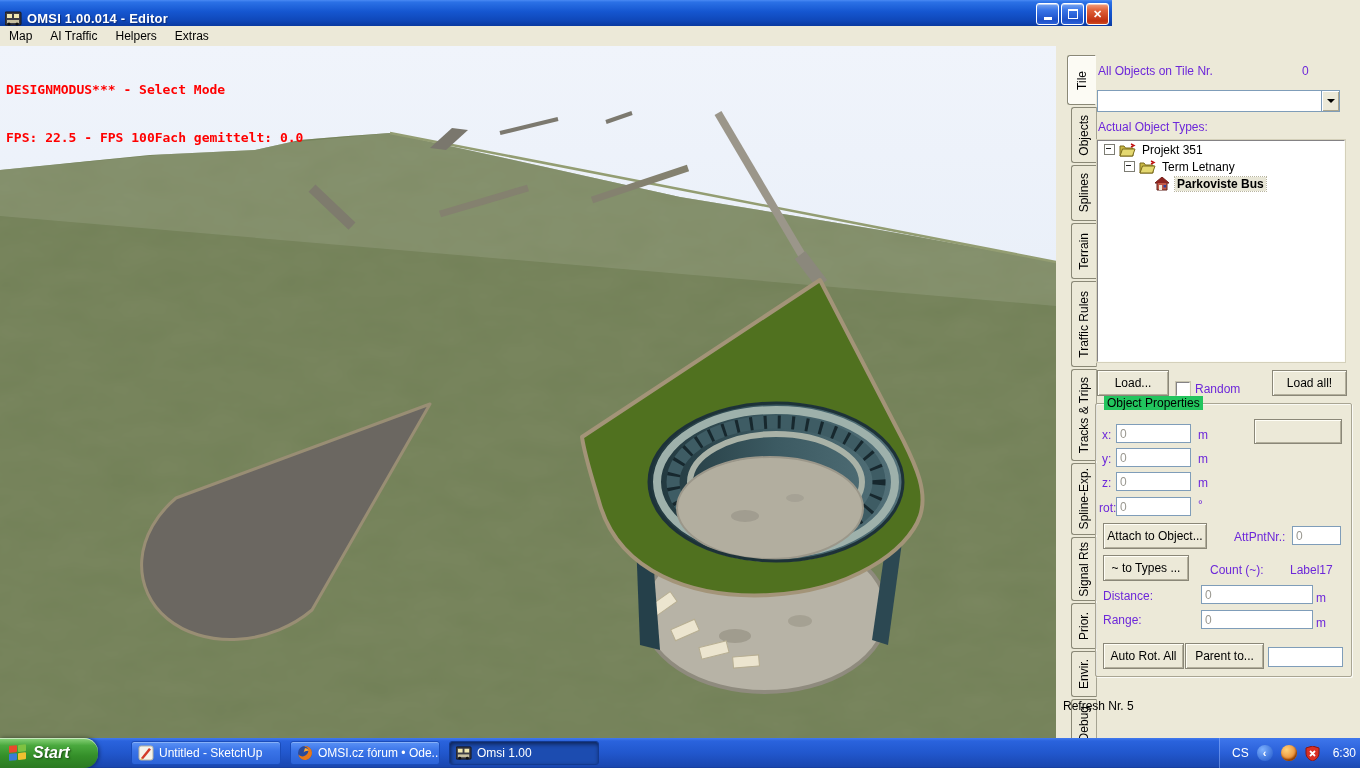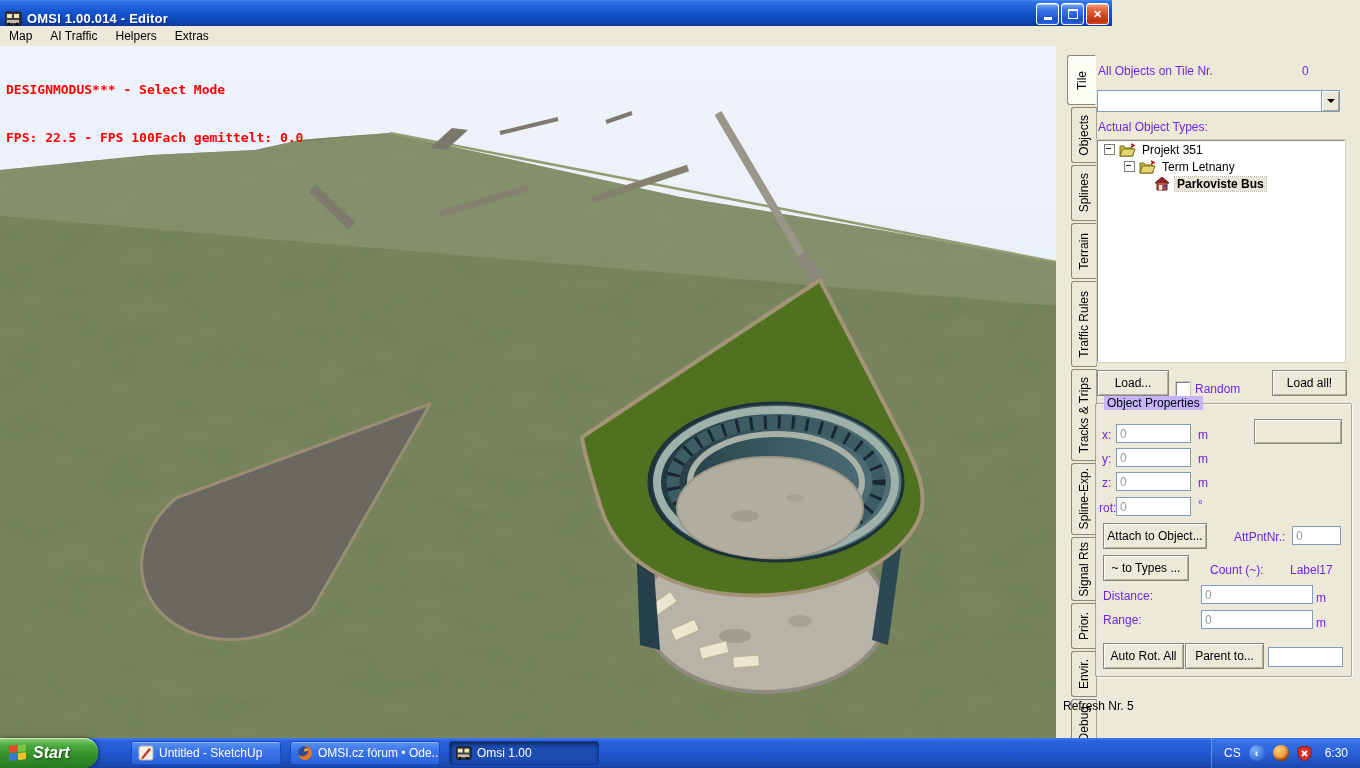--- a/index.html
+++ b/index.html
@@ -62,21 +62,21 @@
   .trow.selected .tlabel{background:#e8e6d6;outline:1px dotted #b9b5a0;font-weight:bold;}
 
   .cbtn{position:absolute;background:#ece9d8;border:1px solid #8a8778;
     box-shadow:inset 1px 1px 0 #fffef6,inset -1px -1px 0 #b3af9c;
     display:flex;align-items:center;justify-content:center;color:#000;overflow:hidden;white-space:nowrap;}
   .checkbox{position:absolute;width:12px;height:12px;background:#fff;
     border:1px solid;border-color:#848284 #fdfdf8 #fdfdf8 #848284;outline:1px solid #c9c5b0;}
 
   .groupbox{position:absolute;left:1px;top:357px;width:255px;height:272px;
     border:1px solid #a9a593;border-radius:2px;box-shadow:inset 1px 1px 0 rgba(255,255,255,.7),1px 1px 0 rgba(255,255,255,.8);}
-  .legend{position:absolute;left:8px;top:-8px;background:#c4b5fd;padding:0 3px;color:#000;}
+  .legend{position:absolute;left:8px;top:-8px;background:#22c55e;padding:0 3px;color:#000;}
 
   .refresh{position:absolute;left:7px;top:653px;color:#000;}
 
   
   .taskbar{position:absolute;left:0;top:738px;width:1360px;height:30px;
     background:linear-gradient(180deg,#4179ee 0%,#2a63dd 10%,#2157cd 50%,#1a47b0 95%,#153c98 100%);
     display:flex;align-items:center;gap:21px;}
   .startbtn{height:30px;width:98px;border-radius:0 14px 14px 0;
     background:linear-gradient(180deg,#8cd47c 0%,#4aa93e 25%,#348f29 60%,#2b7a22 100%);
     box-shadow:1px 0 4px rgba(0,0,0,.5),inset 0 1px 0 rgba(255,255,255,.5);
@@ -88,21 +88,21 @@
   .flag .f2{left:10px;top:1px;background:#7fc242;}
   .flag .f3{left:1px;top:9px;background:#3a7bd5;}
   .flag .f4{left:10px;top:9px;background:#f0c030;}
   .taskitems{display:flex;gap:9px;margin-left:12px;}
   .task{width:150px;height:24px;border-radius:3px;border:1px solid #1a4cba;
     background:linear-gradient(180deg,#5b92f5 0%,#3a74e8 40%,#2c63d8 100%);
     box-shadow:inset 0 1px 0 #86b0f8;display:flex;align-items:center;gap:5px;padding:0 6px;box-sizing:border-box;
     color:#fff;white-space:nowrap;overflow:hidden;}
   .task.active{background:#1c4cb0;box-shadow:inset 1px 2px 4px rgba(0,0,10,.55);border-color:#12398f;}
   .ticon16{width:16px;height:16px;flex:0 0 auto;position:relative;}
-  .tray{margin-left:auto;display:flex;align-items:center;gap:8px;padding-right:12px;height:30px;
+  .tray{margin-left:auto;display:flex;align-items:center;gap:8px;padding-right:4px;height:30px;
     border-left:1px solid rgba(160,190,255,.45);padding-left:12px;
     background:linear-gradient(180deg,#3e76ec 0%,#2a60d8 50%,#1c49b2 100%);}
   .tray .lang{color:#fff;}
   .tray .clock{color:#fff;margin-left:4px;}
   .trayicon{width:16px;height:16px;border-radius:50%;display:flex;align-items:center;justify-content:center;}
   .ti-media{background:radial-gradient(circle at 35% 30%,#7db1ff,#1e55c8);color:#fff;font-weight:bold;font-size:11px;}
   .ti-orange{background:radial-gradient(circle at 35% 30%,#ffd27a,#e06a10);box-shadow:inset -1px -2px 2px #8a3c04;}
   .ti-shield{border-radius:0;background:transparent;}
 </style>
 </head>

